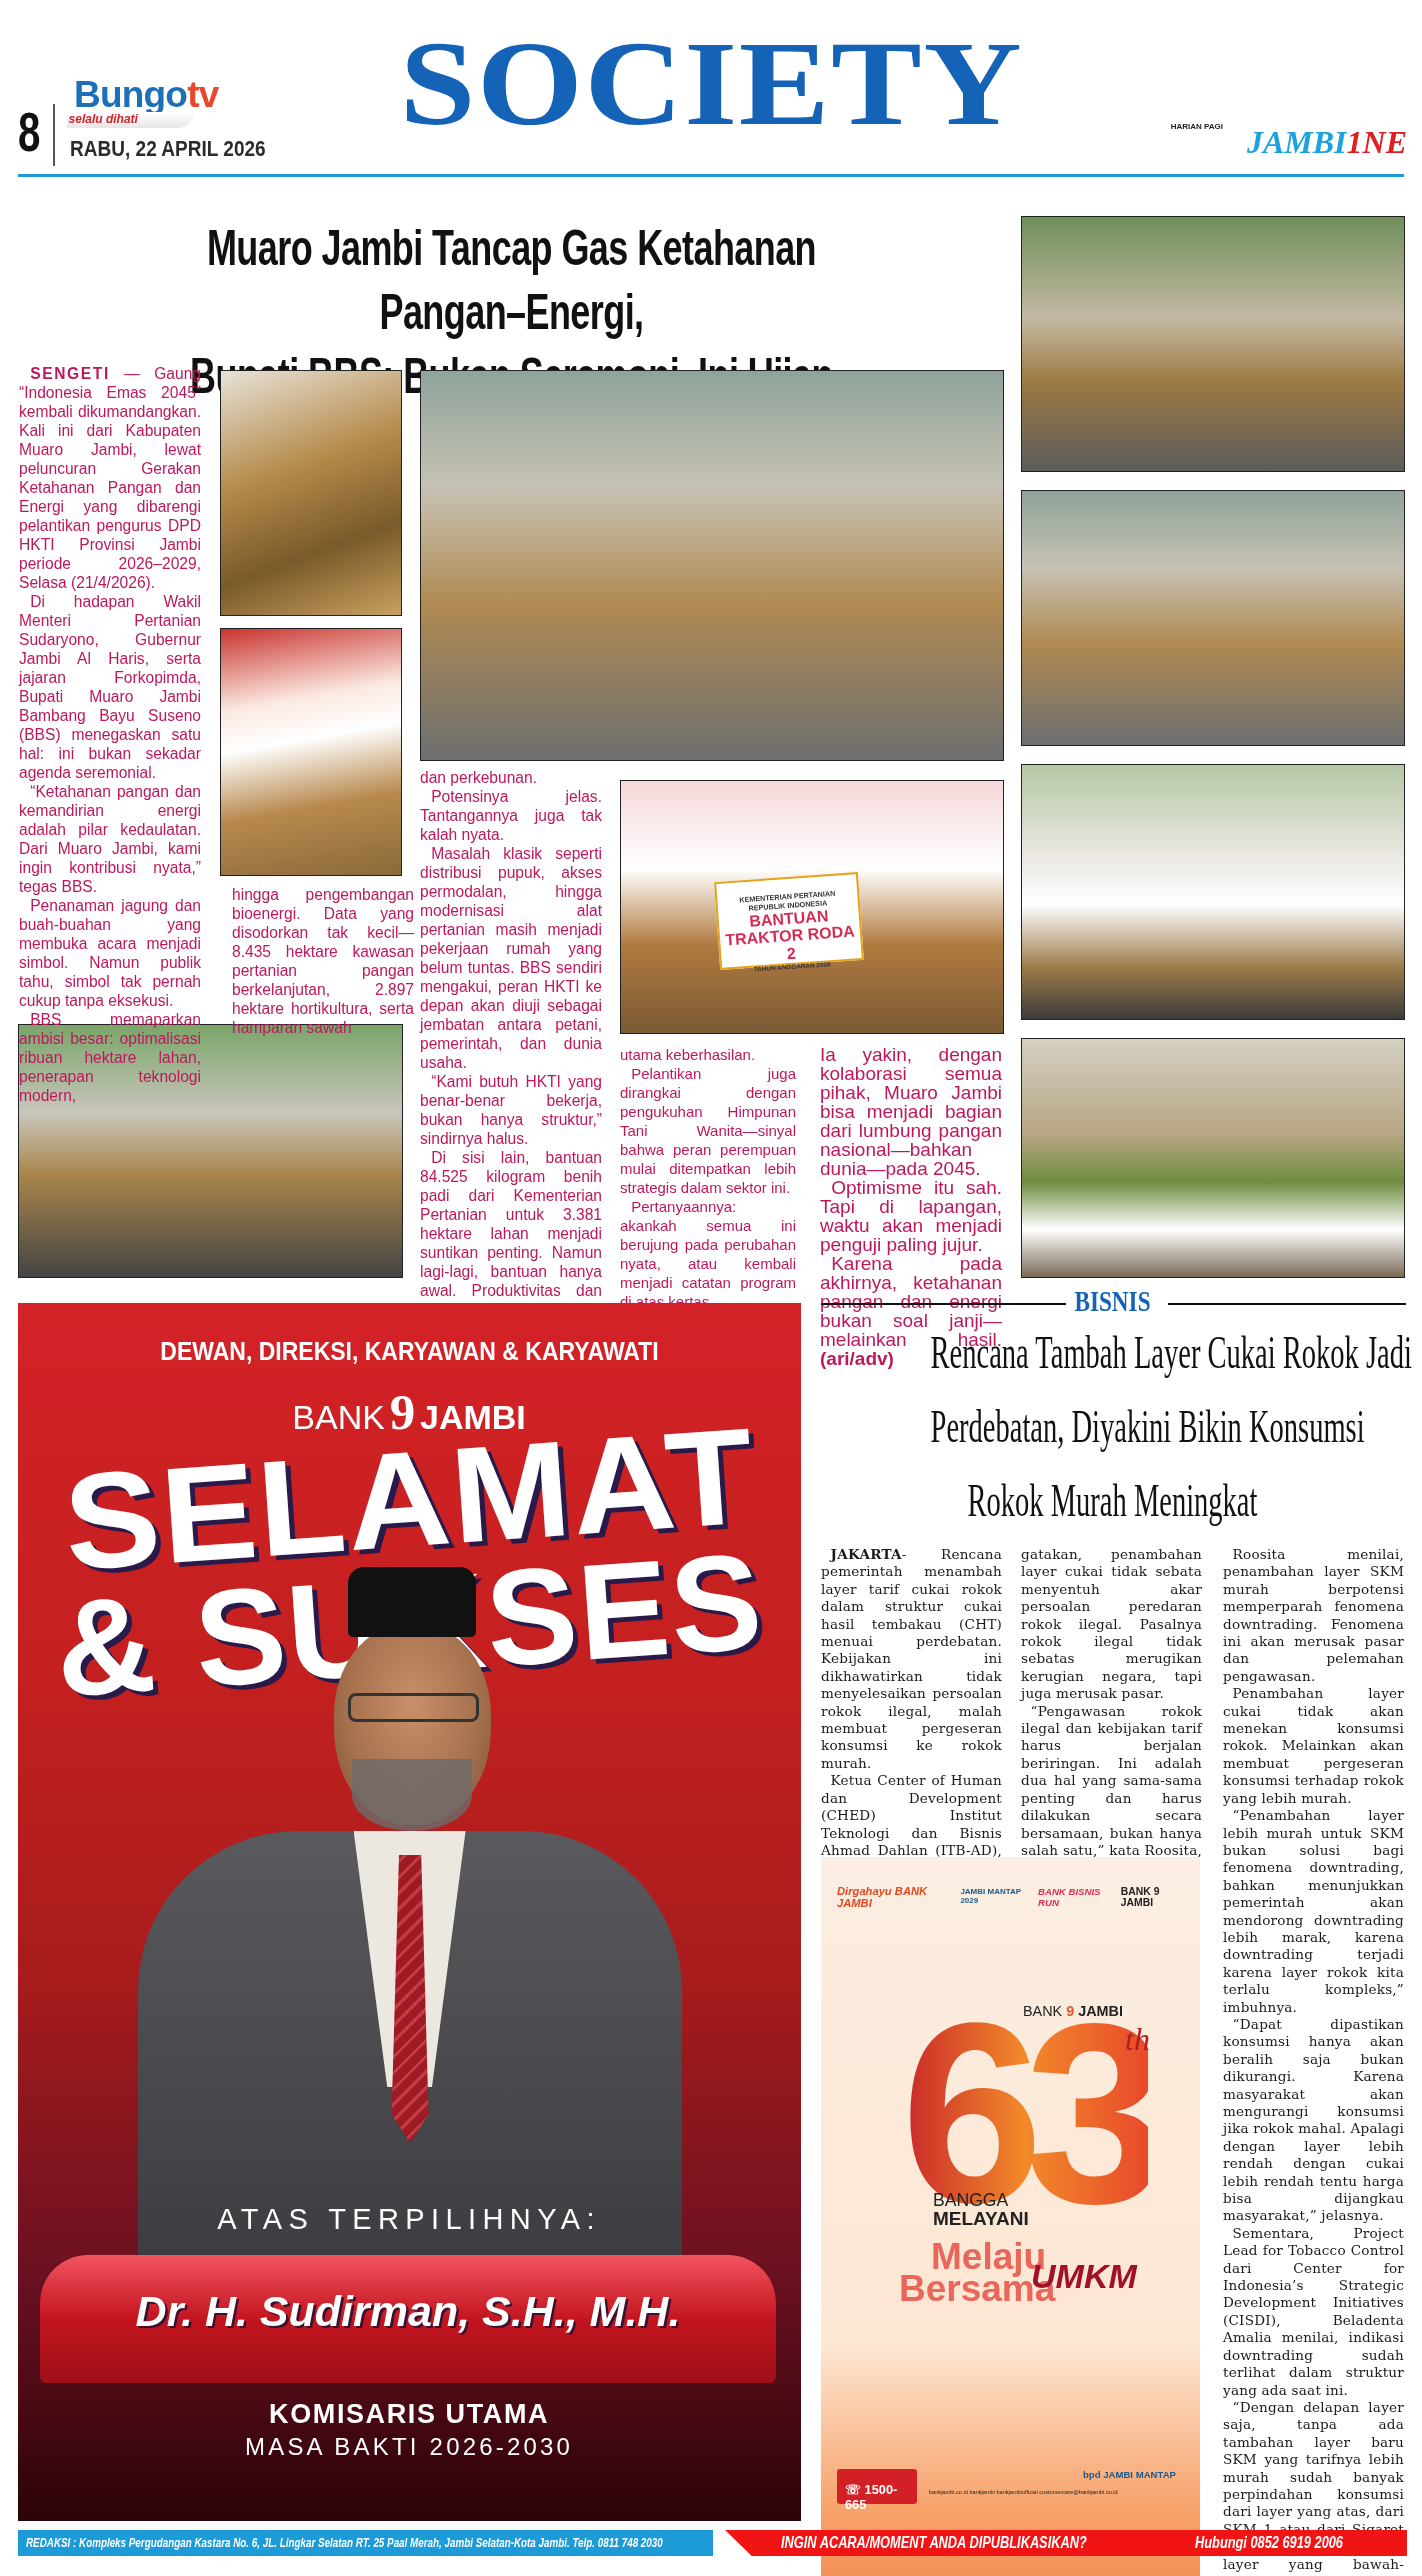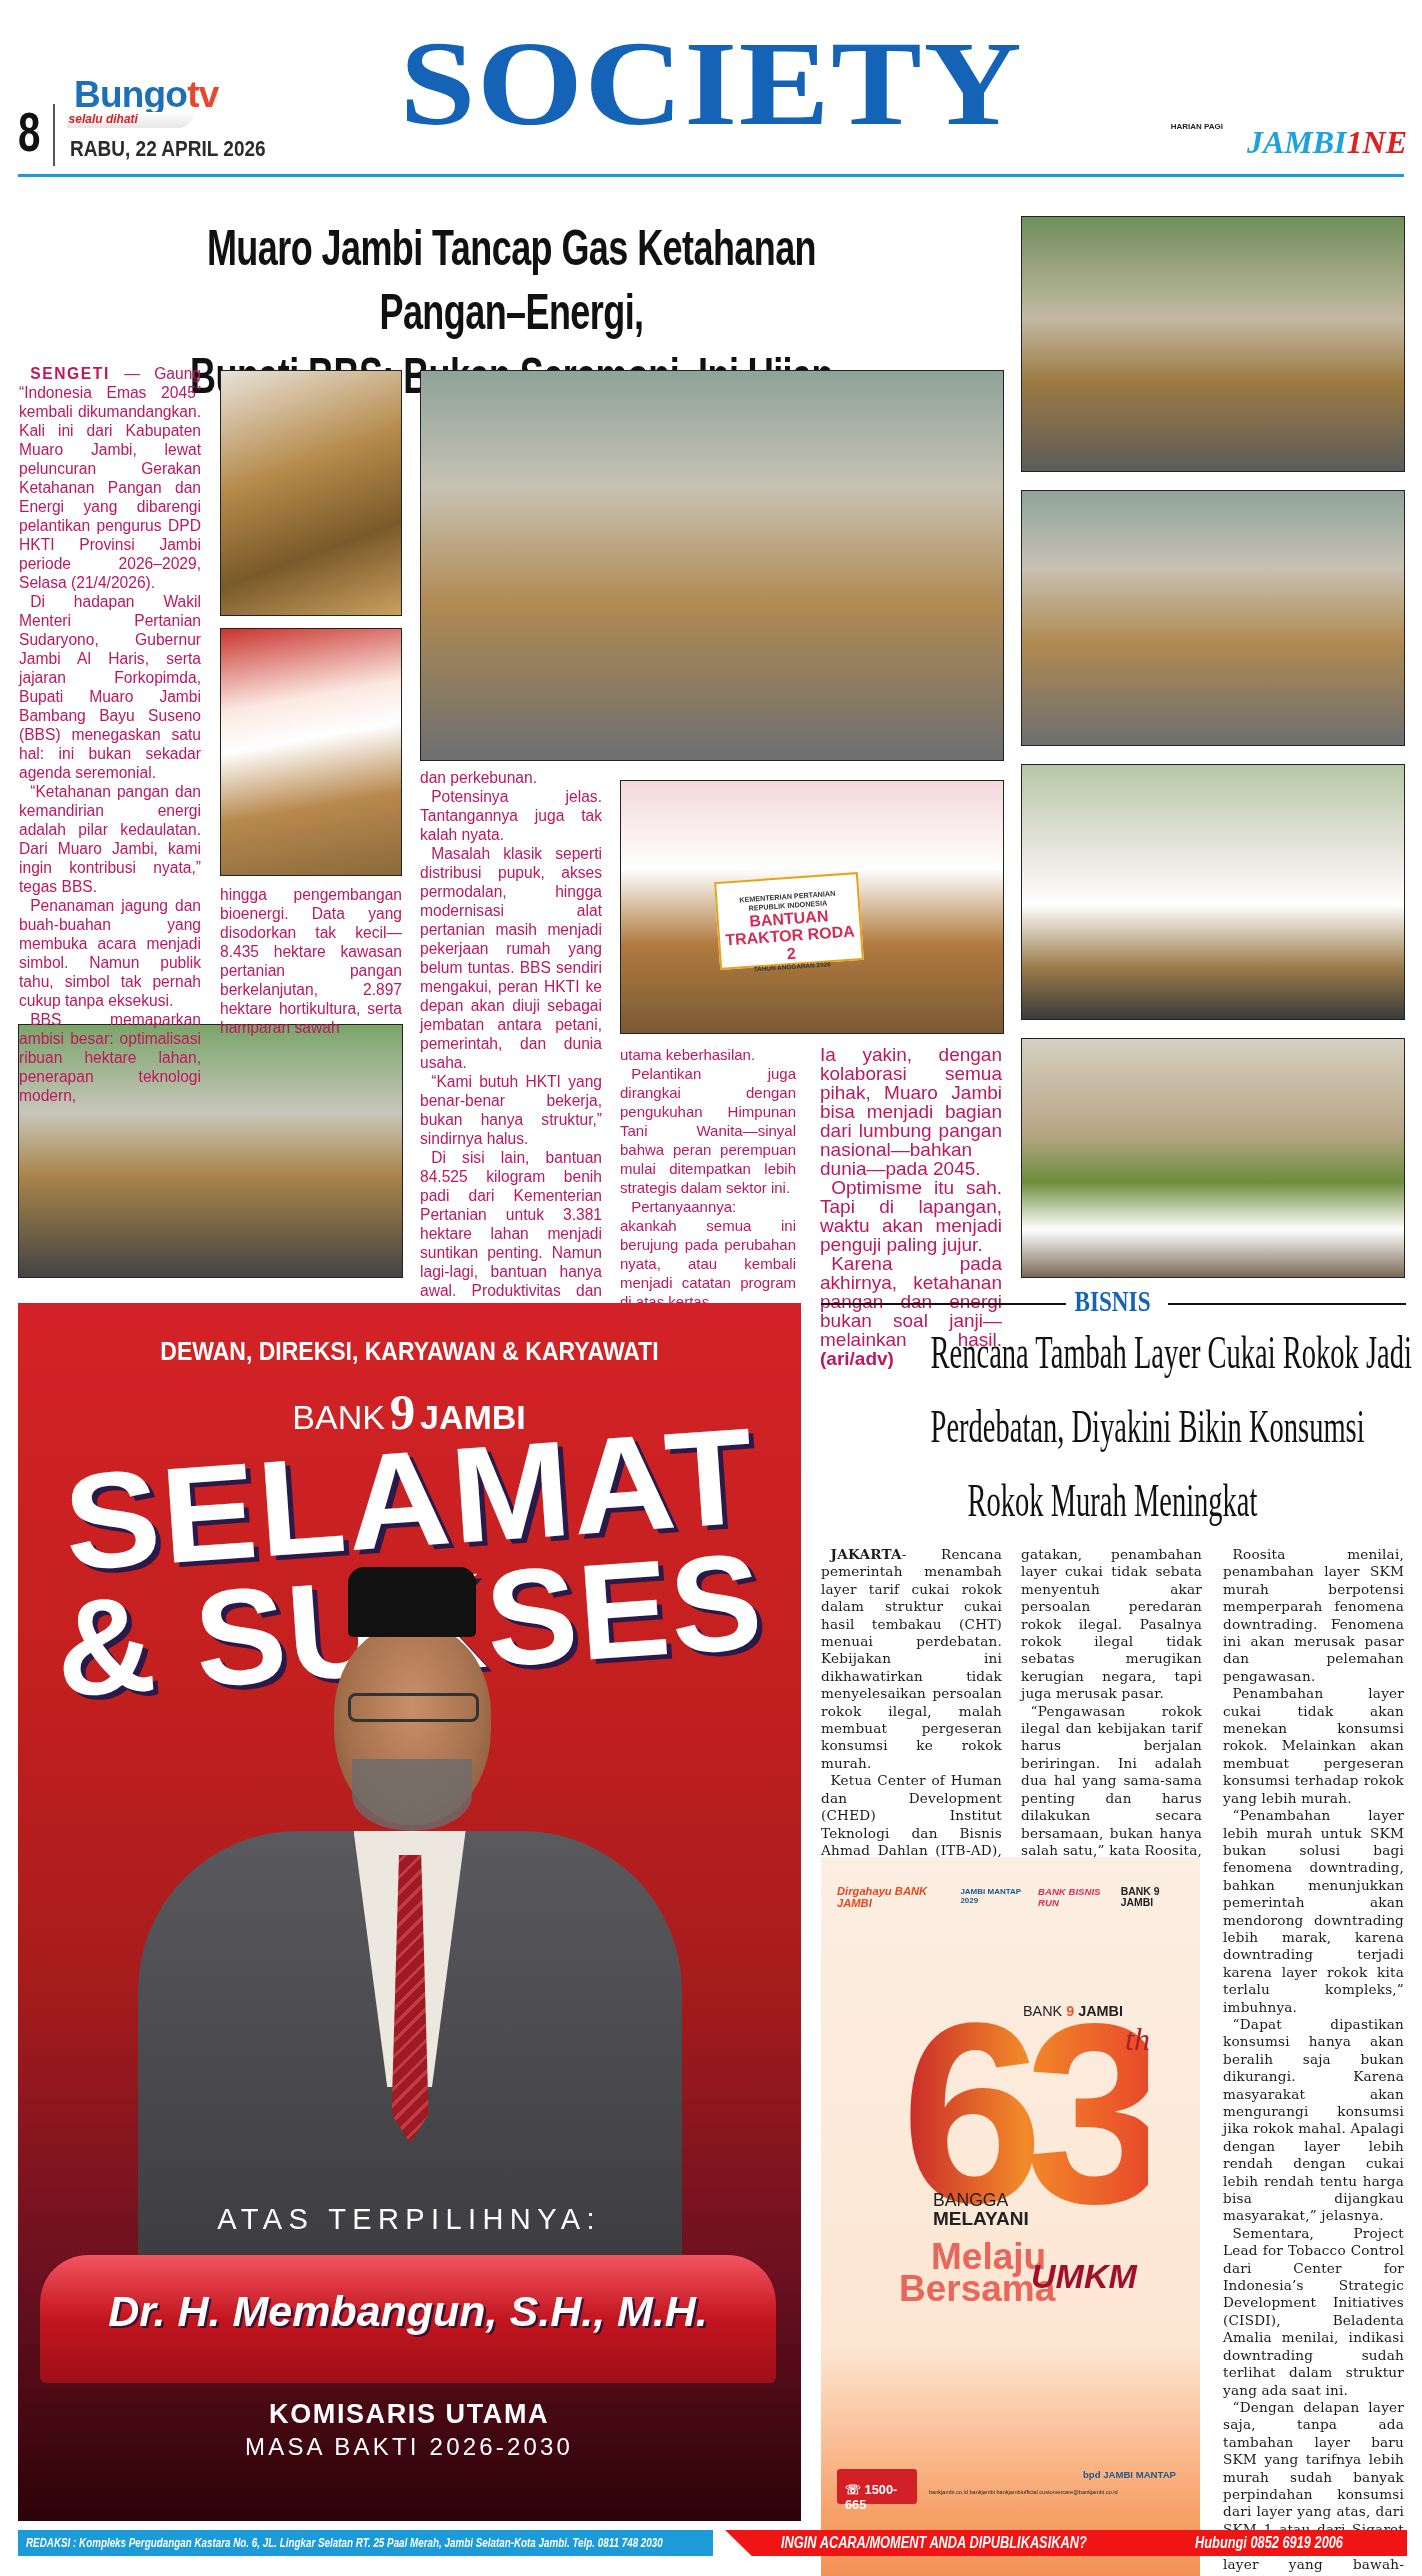--- a/index.html
+++ b/index.html
@@ -130,21 +130,21 @@
 <div class="photo ph-f" style="left:17.6px;top:1024px;width:385px;height:254px"></div>
 
 <div class="col" style="left:19px;top:364px;width:182px">
   <p><b>SENGETI</b> <span>— Gaung “Indonesia Emas 2045” kembali dikumandangkan. Kali ini dari Kabupaten Muaro Jambi, lewat peluncuran Gerakan Ketahanan Pangan dan Energi yang dibarengi pelantikan pengurus DPD HKTI Provinsi Jambi periode 2026–2029, Selasa (21/4/2026).</span></p>
   <p>Di hadapan Wakil Menteri Pertanian Sudaryono, Gubernur Jambi Al Haris, serta jajaran Forkopimda, Bupati Muaro Jambi Bambang Bayu Suseno (BBS) menegaskan satu hal: ini bukan sekadar agenda seremonial.</p>
   <p>“Ketahanan pangan dan kemandirian energi adalah pilar kedaulatan. Dari Muaro Jambi, kami ingin kontribusi nyata,” tegas BBS.</p>
   <p>Penanaman jagung dan buah-buahan yang membuka acara menjadi simbol. Namun publik tahu, simbol tak pernah cukup tanpa eksekusi.</p>
   <p>BBS memaparkan ambisi besar: optimalisasi ribuan hektare lahan, penerapan teknologi modern,</p>
 </div>
 
-<div class="col" style="left:220px;top:885px;width:182px">
+<div class="col" style="left:232px;top:885px;width:182px">
   <p class="noind">hingga pengembangan bioenergi. Data yang disodorkan tak kecil—8.435 hektare kawasan pertanian pangan berkelanjutan, 2.897 hektare hortikultura, serta hamparan sawah</p>
 </div>
 
 <div class="col" style="left:420px;top:768px;width:182px">
   <p class="noind">dan perkebunan.</p>
   <p>Potensinya jelas. Tantangannya juga tak kalah nyata.</p>
   <p>Masalah klasik seperti distribusi pupuk, akses permodalan, hingga modernisasi alat pertanian masih menjadi pekerjaan rumah yang belum tuntas. BBS sendiri mengakui, peran HKTI ke depan akan diuji sebagai jembatan antara petani, pemerintah, dan dunia usaha.</p>
   <p>“Kami butuh HKTI yang benar-benar bekerja, bukan hanya struktur,” sindirnya halus.</p>
   <p>Di sisi lain, bantuan 84.525 kilogram benih padi dari Kementerian Pertanian untuk 3.381 hektare lahan menjadi suntikan penting. Namun lagi-lagi, bantuan hanya awal. Produktivitas dan kesejahteraan petani tetap menjadi indikator</p>
 </div>
@@ -171,21 +171,21 @@
     <div class="suit"></div>
       <div class="shirt"></div>
       <div class="tie"></div>
     <div class="face"></div>
       <div class="beard"></div>
       <div class="glasses"></div>
       <div class="cap"></div>
   </div>
   <div class="atas">ATAS TERPILIHNYA:</div>
   <div class="ribbon">
-      <div class="nm">Dr. H. Membangun, S.H., M.H.</div>
+      <div class="nm">Dr. H. Sudirman, S.H., M.H.</div>
     </div>
   <div class="komisaris">KOMISARIS UTAMA</div>
   <div class="masa">MASA BAKTI 2026-2030</div>
 </div>
 
 <div class="bisnis-rule" style="left:821px;width:245px"></div>
 <div class="bisnis-rule" style="left:1168px;width:238px"></div>
 <div class="abs bisnis-label">BISNIS</div>
 <div class="abs bisnis-head">
   <div>Rencana Tambah Layer Cukai Rokok Jadi</div>

